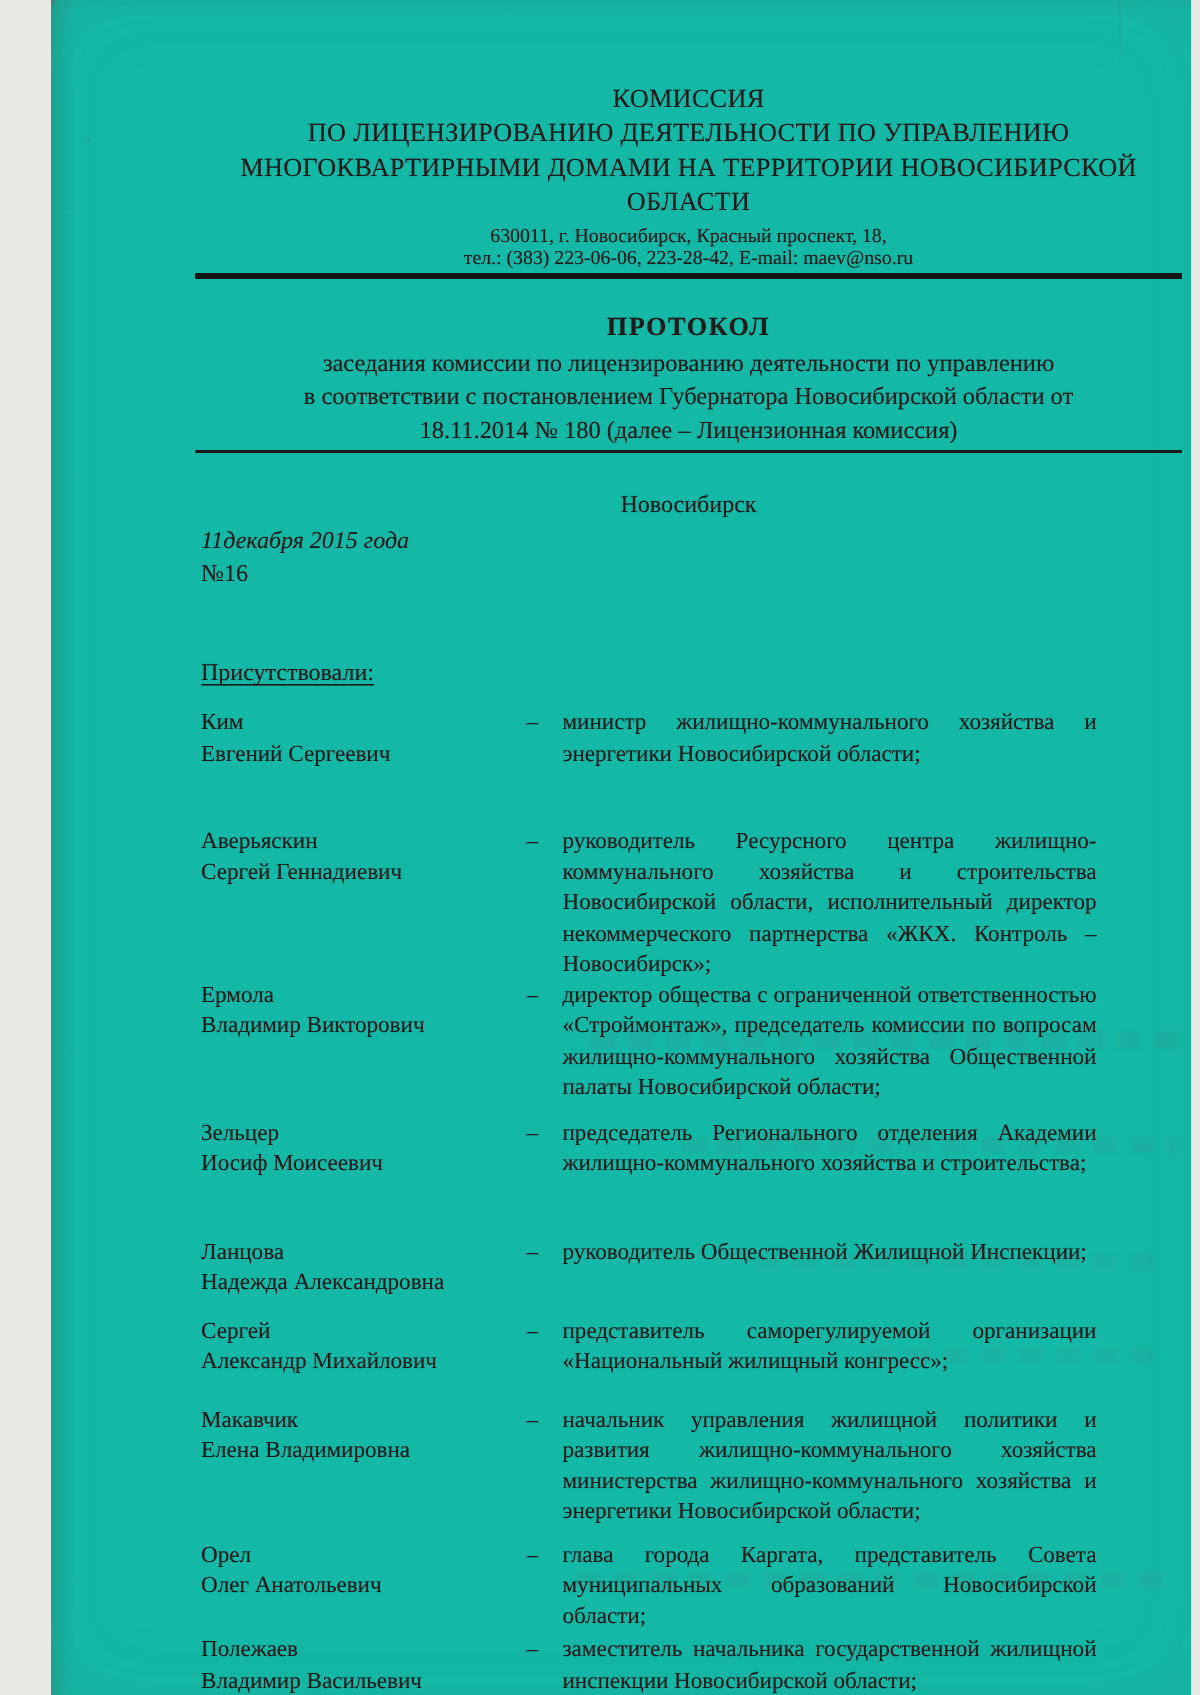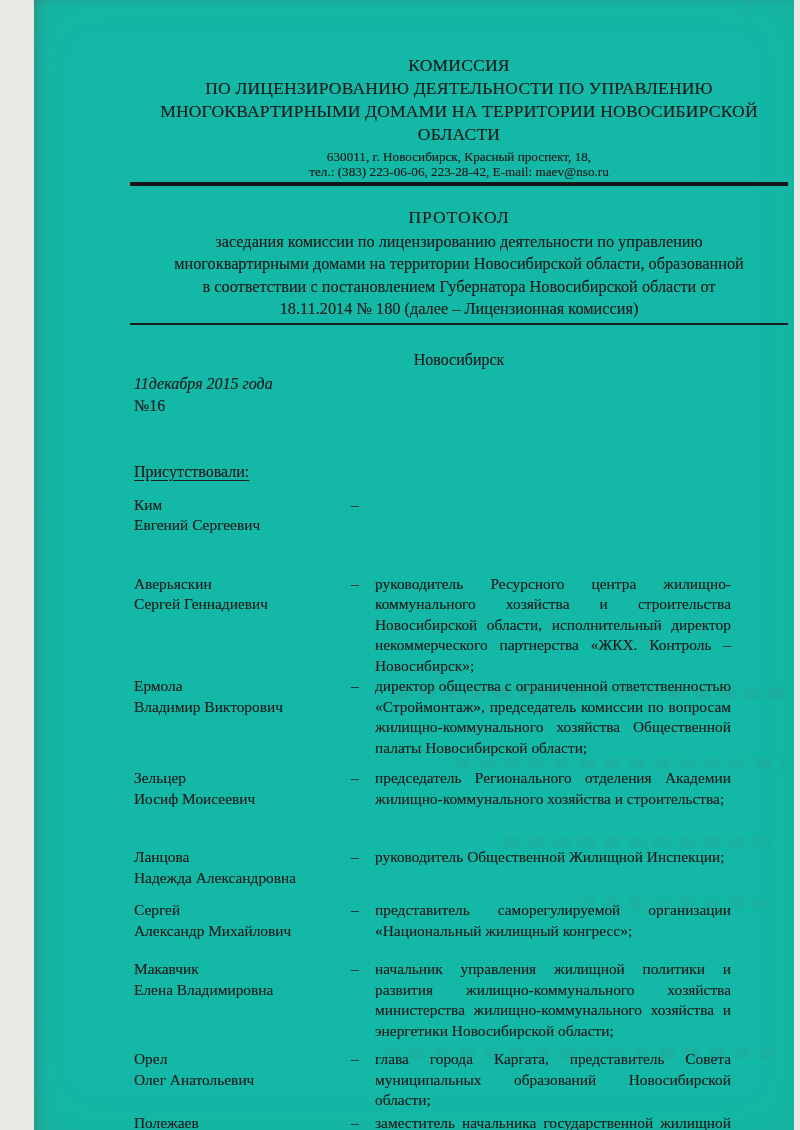--- a/index.html
+++ b/index.html
@@ -70,21 +70,21 @@
 
   
   .letterhead{padding-top:54px;text-align:center;}
   .org-line{font-size:17.5px;line-height:23px;letter-spacing:.2px;}
   .addr{font-size:13.2px;line-height:15px;font-weight:400;}
   .addr.first{margin-top:3px;}
   .rule-thick{border:0;height:3.5px;background:#15151*5;background:#151515;margin:3px 0 0 0;}
   .rule-thin{border:0;height:2.2px;background:#1a1a1a;margin:2px 0 0 0;}
 
   
-  .protocol-title{margin-top:20px;text-align:center;font-weight:400;font-size:17.5px;letter-spacing:1px;line-height:22px;}
+  .protocol-title{margin-top:20px;text-align:center;font-weight:700;font-size:17.5px;letter-spacing:1px;line-height:22px;}
   .protocol-subtitle{margin-top:3px;text-align:center;font-size:16.3px;line-height:22.5px;}
   .city{margin-top:25px;text-align:center;font-size:16px;line-height:20px;}
   .date-row{
     margin-top:3px;display:flex;justify-content:space-between;align-items:baseline;
     padding-left:4px;padding-right:57px;flex-direction:column;
   }
   .date{font-style:italic;font-size:16px;line-height:22px;}
   .doc-number{font-size:16px;line-height:22px;}
 
   
@@ -134,21 +134,20 @@
       <div class="org-line">ОБЛАСТИ</div>
       <div class="addr first">630011, г. Новосибирск, Красный проспект, 18,</div>
       <div class="addr">тел.: (383) 223-06-06, 223-28-42, E-mail: maev@nso.ru</div>
     </div>
 
     <hr class="rule-thick">
 
     <div class="protocol-title">ПРОТОКОЛ</div>
     <div class="protocol-subtitle">
       <div>заседания комиссии по лицензированию деятельности по управлению</div>
-      <div>многоквартирными домами на территории Новосибирской области, образованной</div>
       <div>в соответствии с постановлением Губернатора Новосибирской области от</div>
       <div>18.11.2014 № 180 (далее – Лицензионная комиссия)</div>
     </div>
 
     <hr class="rule-thin">
 
     <div class="city">Новосибирск</div>
 
     <div class="date-row">
       <span class="date">11декабря 2015 года</span>
@@ -156,20 +155,21 @@
     </div>
 
     <div>
       <span class="attendees-heading">Присутствовали:</span>
     </div>
 
     <div class="attendees-list">
   <div class="attendee-row">
     <div class="attendee-name"><span>Ким</span><br><span>Евгений Сергеевич</span></div>
     <div class="attendee-dash">–</div>
+    <div class="attendee-role">министр жилищно-коммунального хозяйства и энергетики Новосибирской области;</div>
   </div>
 
   <div class="attendee-row">
     <div class="attendee-name"><span>Аверьяскин</span><br><span>Сергей Геннадиевич</span></div>
     <div class="attendee-dash">–</div>
     <div class="attendee-role">руководитель Ресурсного центра жилищно-коммунального хозяйства и строительства Новосибирской области, исполнительный директор некоммерческого партнерства «ЖКХ. Контроль – Новосибирск»;</div>
   </div>
 
   <div class="attendee-row">
     <div class="attendee-name"><span>Ермола</span><br><span>Владимир Викторович</span></div>

